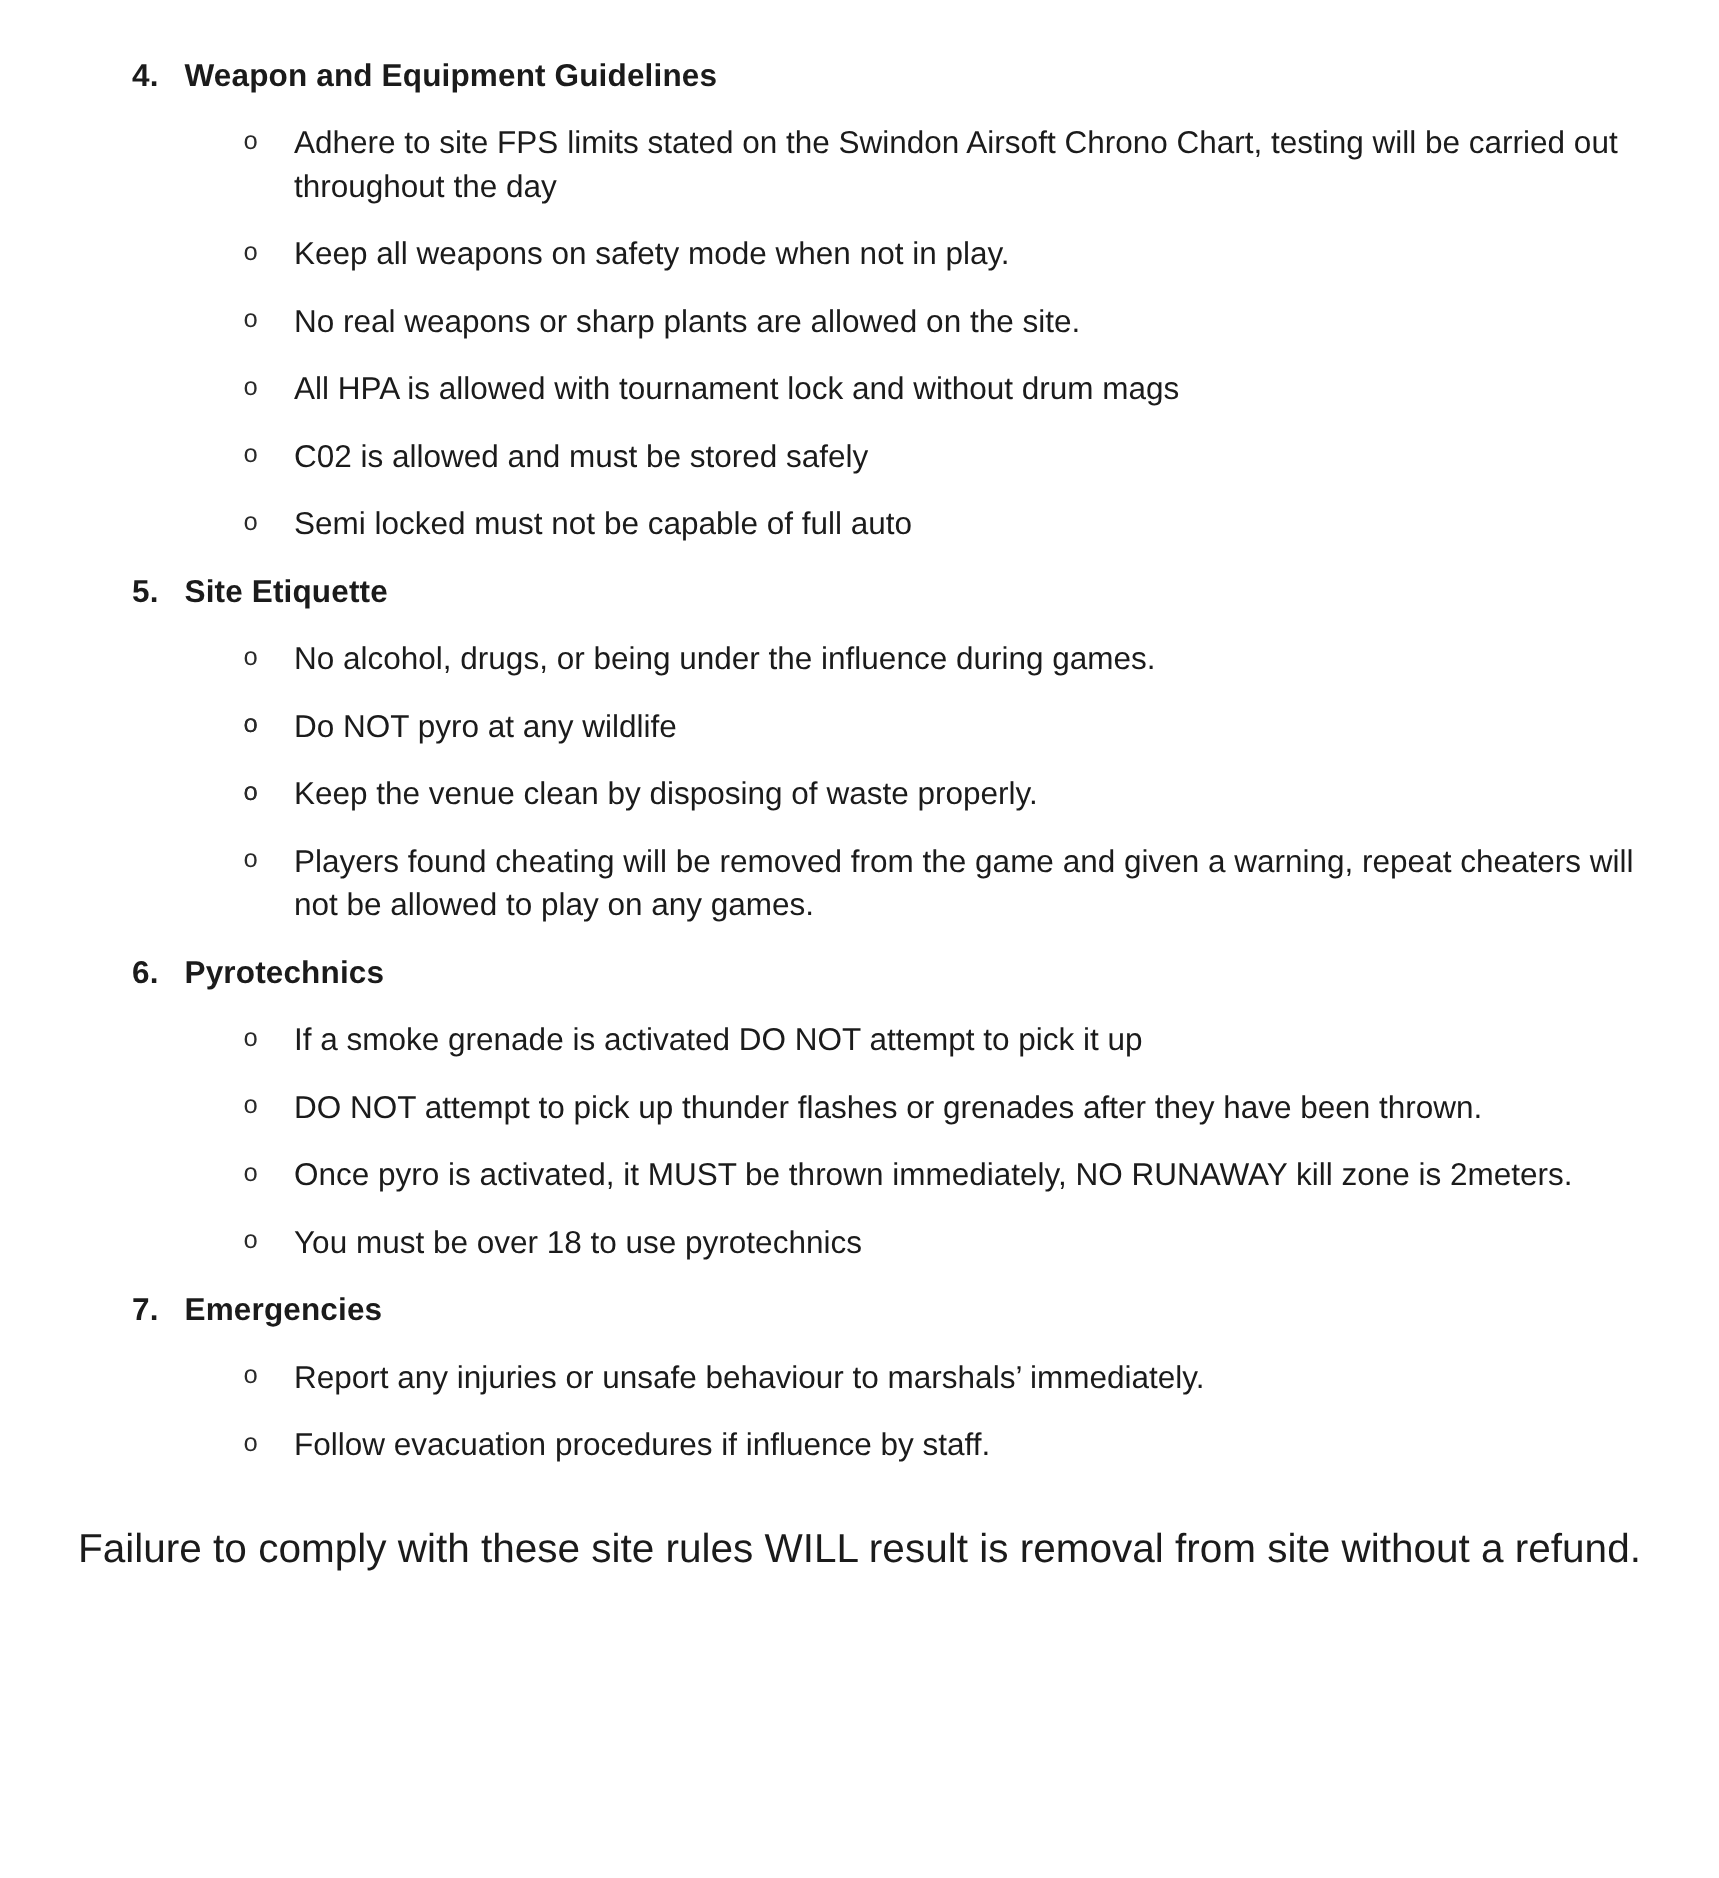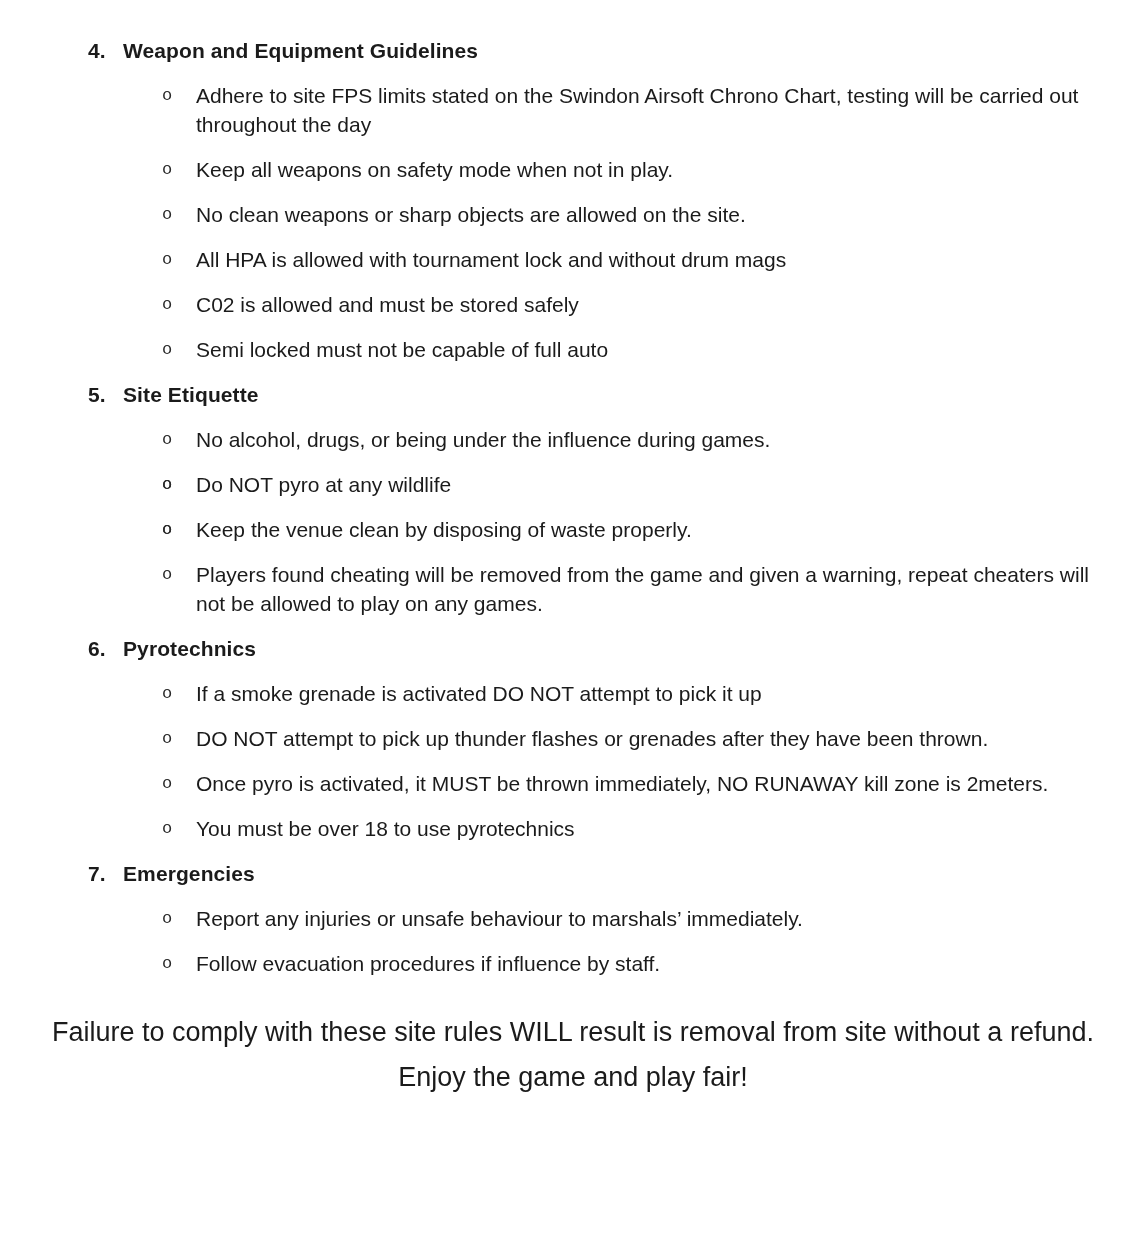--- a/index.html
+++ b/index.html
@@ -67,21 +67,21 @@
     <li class="list-item">
       <span class="bullet-marker">o</span>
       <span class="list-item-text">Adhere to site FPS limits stated on the Swindon Airsoft Chrono Chart, testing will be carried out throughout the day</span>
     </li>
     <li class="list-item">
       <span class="bullet-marker">o</span>
       <span class="list-item-text">Keep all weapons on safety mode when not in play.</span>
     </li>
     <li class="list-item">
       <span class="bullet-marker">o</span>
-      <span class="list-item-text">No clean weapons or sharp objects are allowed on the site.</span>
+      <span class="list-item-text">No real weapons or sharp plants are allowed on the site.</span>
     </li>
     <li class="list-item">
       <span class="bullet-marker">o</span>
       <span class="list-item-text">All HPA is allowed with tournament lock and without drum mags</span>
     </li>
     <li class="list-item">
       <span class="bullet-marker">o</span>
       <span class="list-item-text">C02 is allowed and must be stored safely</span>
     </li>
     <li class="list-item">
@@ -152,16 +152,15 @@
       <span class="list-item-text">Report any injuries or unsafe behaviour to marshals’ immediately.</span>
     </li>
     <li class="list-item">
       <span class="bullet-marker">o</span>
       <span class="list-item-text">Follow evacuation procedures if influence by staff.</span>
     </li>
   </ul>
 
   <div class="footer">
     <div class="footer-line">Failure to comply with these site rules WILL result is removal from site without a refund.</div>
-    <div class="footer-line">Enjoy the game and play fair!</div>
   </div>
 
 </div>
 
 </body></html>

